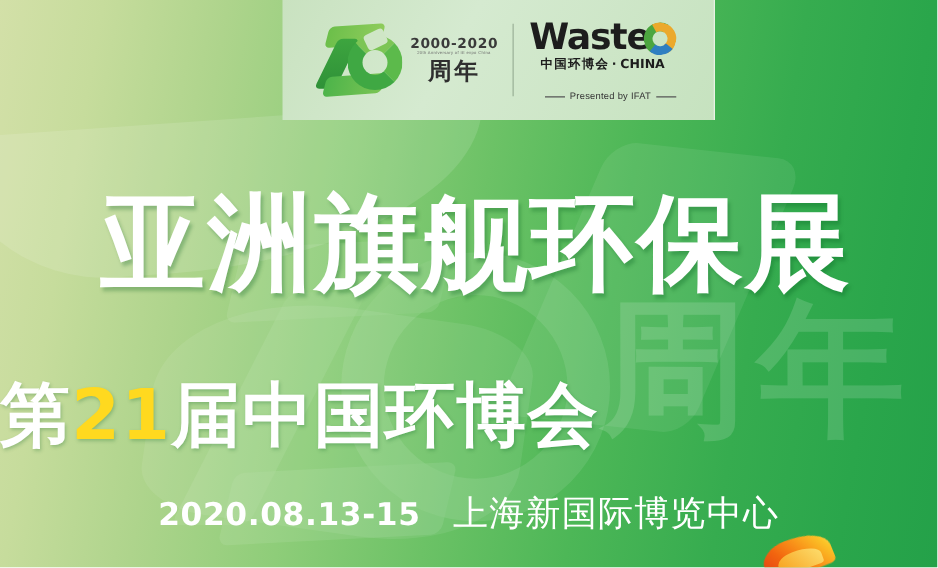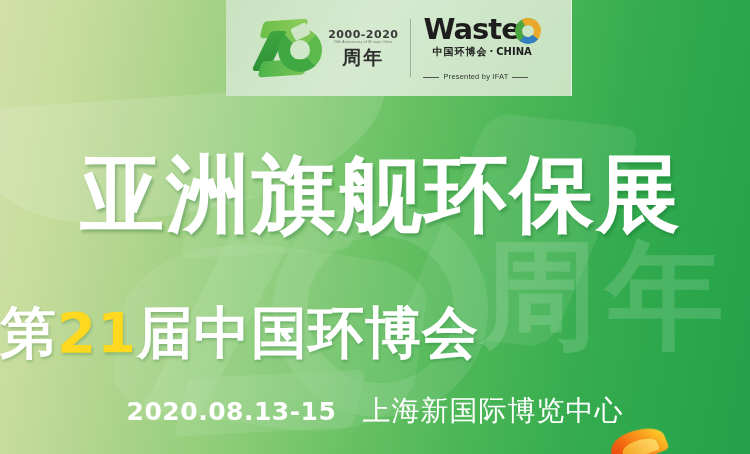--- a/index.html
+++ b/index.html
@@ -206,21 +206,21 @@
 
   .ie-cjk{
     font-size:10px; font-weight:700; color:#1d1d1d;
     letter-spacing:1px; margin-top:3px;
     font-family:"DejaVu Sans","Liberation Sans",sans-serif;
     white-space:nowrap;
   }
   .ie-cjk .dot{ margin:0 2px; }
   .ie-cjk .china{ letter-spacing:0px; }
   .ie-ifat{
-    display:flex; align-items:center; justify-content:flex-start;
+    display:flex; align-items:center; justify-content:flex-end;
     gap:4px; margin-top:16px;
   }
   .ie-ifat .rule{ width:16px; height:1px; background:#555; }
   .ie-ifat .txt{ font-size:7.5px; color:#333; letter-spacing:.2px; white-space:nowrap; }
 
   
   .headline{
     position:absolute;
     left:0; right:0; top:152px;
     text-align:center;

